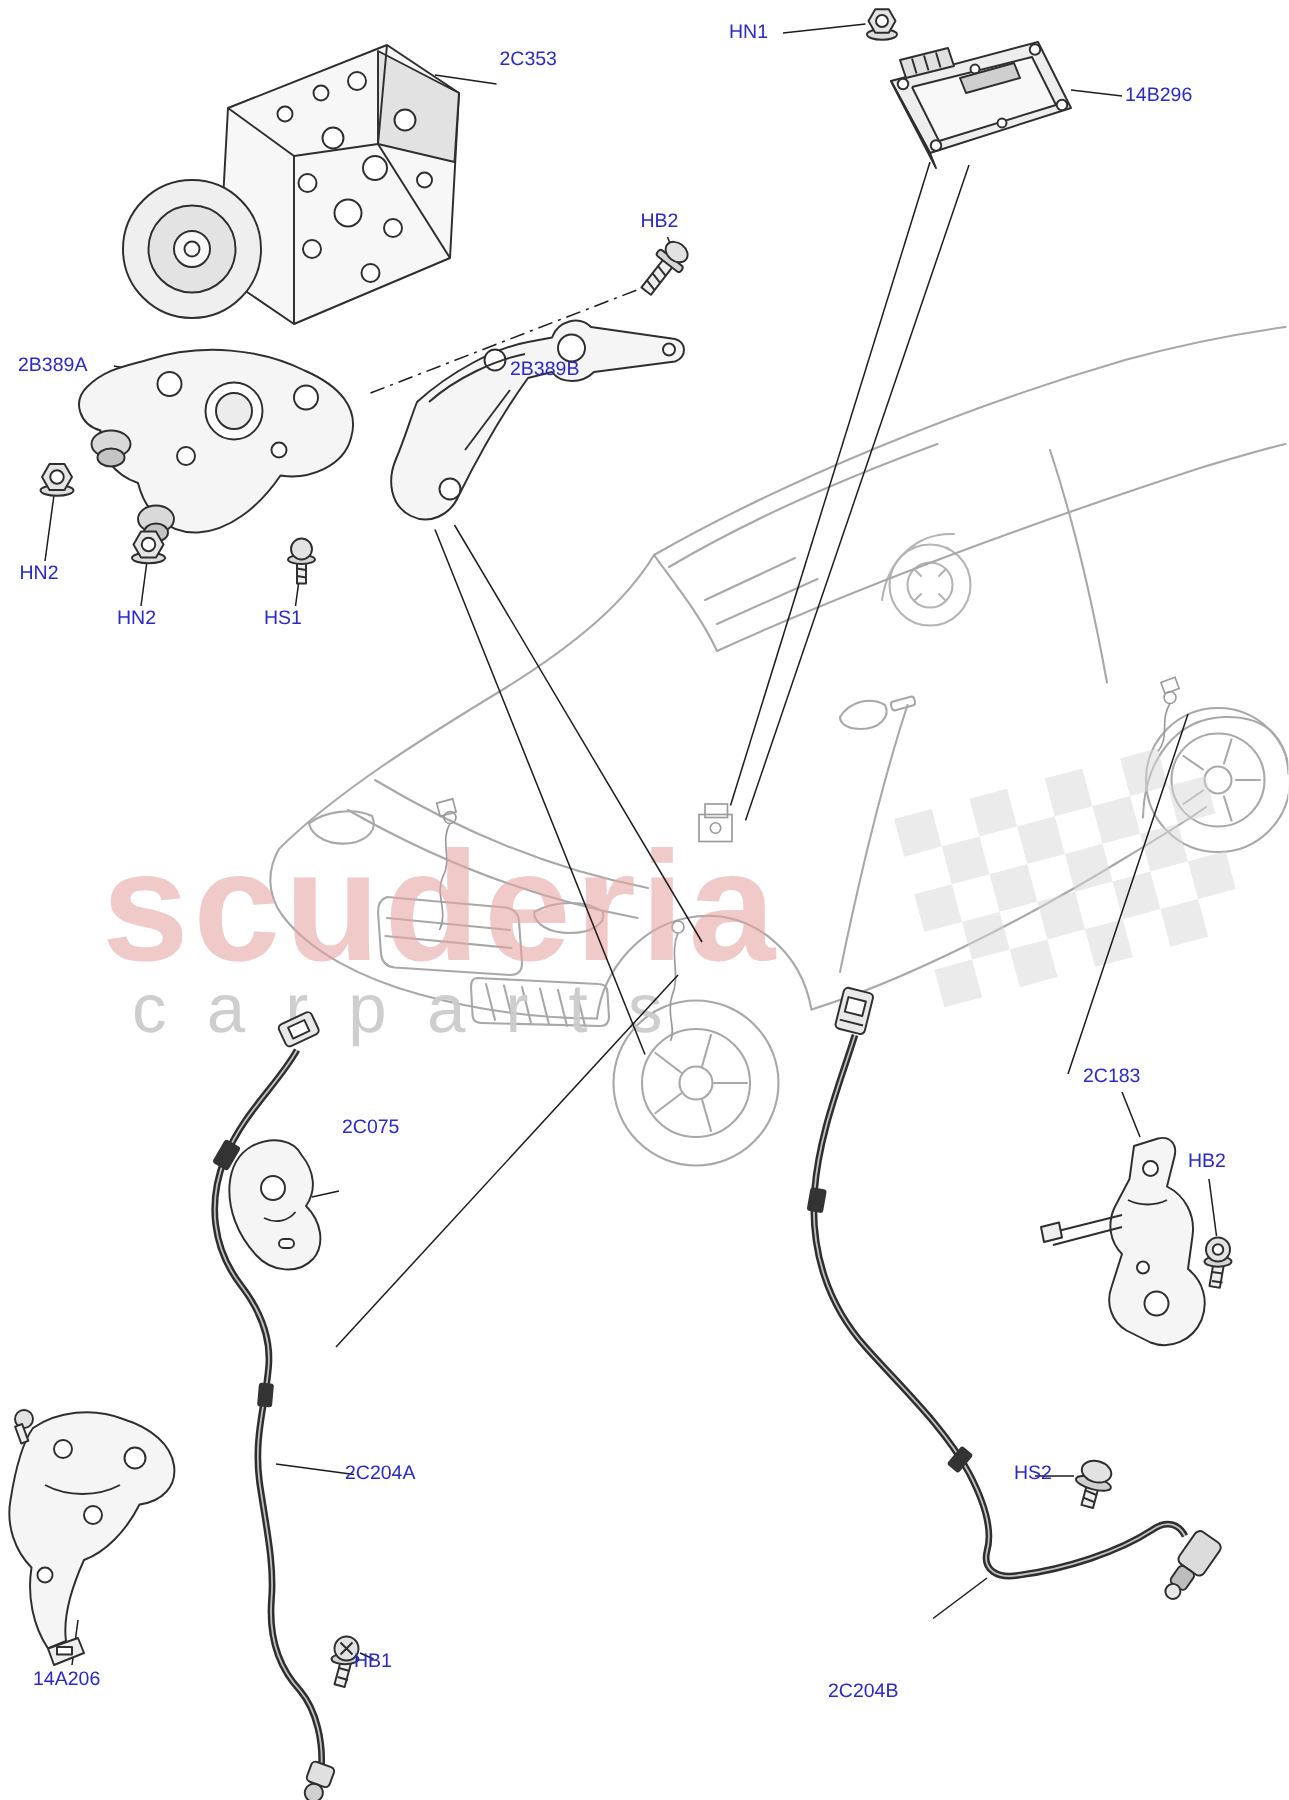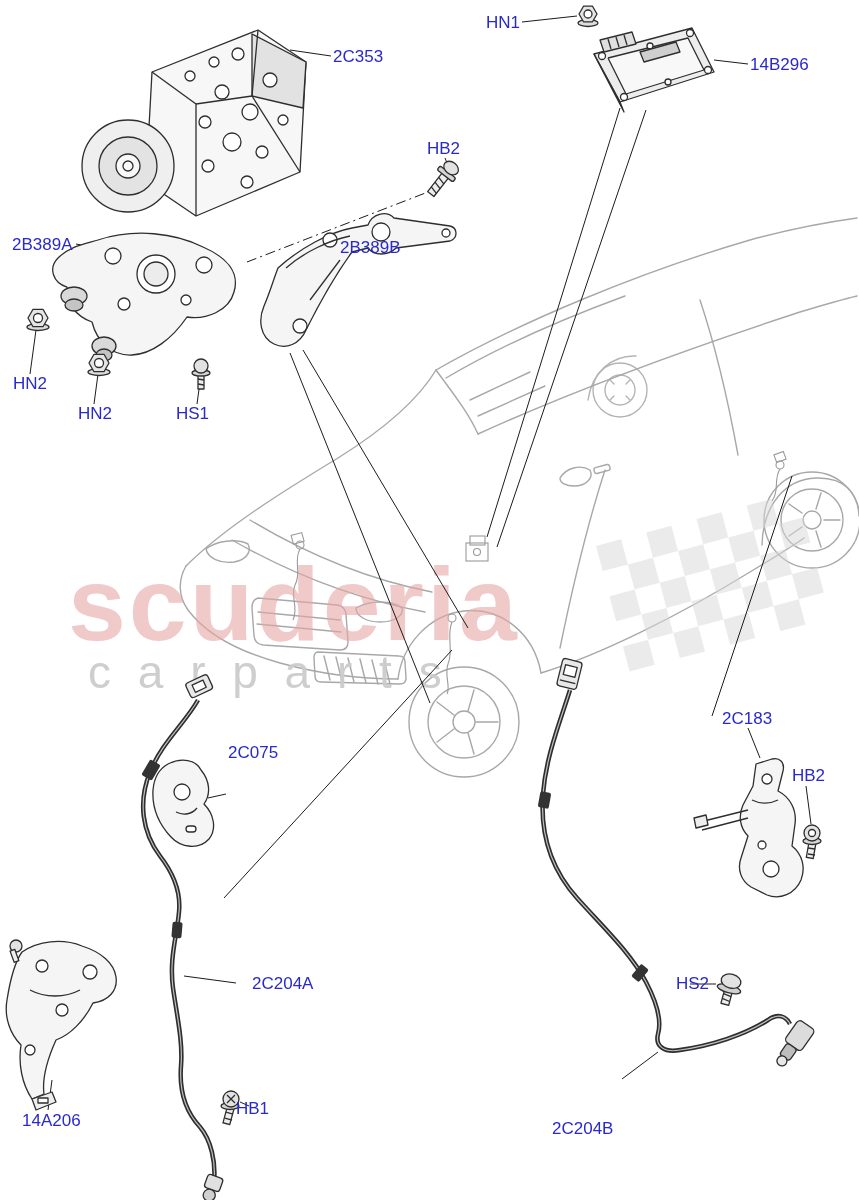--- a/index.html
+++ b/index.html
@@ -1,19 +1,19 @@
 <!DOCTYPE html>
 <html style="--label_color: #2929cc; --line_color: #1c1c1c; --part_color: #2e2e2e; --car_color: #a8a8a8; --watermark_brand_color: #e7a6a6; --watermark_tagline_color: #cccccc; --background: #ffffff;"><head>
 <meta charset="utf-8">
 <style>
   *{margin:0;padding:0;box-sizing:border-box}
   html,body{background:#fff;font-family:"Liberation Sans",sans-serif}
   #canvas{position:relative;width:859px;height:1200px;margin:0 auto;background:var(--background,#fff);overflow:hidden}
   #drawing{position:absolute;left:0;top:0}
-  .lbl{position:absolute;font-size:17px;line-height:1;color:var(--label_color,#2929cc);white-space:nowrap;cursor:pointer}
+  .lbl{position:absolute;font-size:13px;line-height:1;color:var(--label_color,#2929cc);white-space:nowrap;cursor:pointer}
   .car{stroke:var(--car_color,#a8a8a8);fill:none;stroke-width:1.4;stroke-linecap:round}
   .cardetail{stroke:#9a9a9a;fill:none;stroke-width:1.1}
   .part{stroke:var(--part_color,#2e2e2e);stroke-width:1.3;fill:none;stroke-linejoin:round}
   .lead{stroke:var(--line_color,#1c1c1c);stroke-width:1;fill:none}
   .wm-brand{fill:var(--watermark_brand_color,#e7a6a6);font-weight:bold;font-size:104px;letter-spacing:3px;opacity:.6}
   .wm-tag{fill:var(--watermark_tagline_color,#cccccc);font-size:46px;letter-spacing:7px;opacity:.95}
   .flag{fill:#d8d8d8;opacity:.5}
 </style>
 </head>
 <body>
@@ -337,31 +337,31 @@
   </g>
   <g class="part" transform="rotate(15 730 985)">
     <rect x="726" y="990" width="8" height="15" fill="#eee"></rect>
     <line x1="726" y1="995" x2="734" y2="996"></line>
         <line x1="726" y1="1000" x2="734" y2="1001"></line>
     <ellipse cx="730" cy="989" rx="12" ry="4" fill="#d0d0d0"></ellipse>
     <ellipse cx="730" cy="981" rx="10" ry="7" fill="#e2e2e2"></ellipse>
   </g>
 </svg>
 
-  <div class="lbl" style="left:333px;top:48px">2C353</div>
+  <div class="lbl" style="left:333px;top:32px">2C353</div>
   <div class="lbl" style="left:486px;top:14px">HN1</div>
   <div class="lbl" style="left:750px;top:56px">14B296</div>
   <div class="lbl" style="left:427px;top:140px">HB2</div>
   <div class="lbl" style="left:12px;top:236px">2B389A</div>
   <div class="lbl" style="left:340px;top:239px">2B389B</div>
   <div class="lbl" style="left:13px;top:375px">HN2</div>
   <div class="lbl" style="left:78px;top:405px">HN2</div>
   <div class="lbl" style="left:176px;top:405px">HS1</div>
   <div class="lbl" style="left:228px;top:744px">2C075</div>
   <div class="lbl" style="left:722px;top:710px">2C183</div>
   <div class="lbl" style="left:792px;top:767px">HB2</div>
-  <div class="lbl" style="left:252px;top:975px">2C204A</div>
+  <div class="lbl" style="left:230px;top:975px">2C204A</div>
   <div class="lbl" style="left:676px;top:975px">HS2</div>
   <div class="lbl" style="left:552px;top:1120px">2C204B</div>
   <div class="lbl" style="left:22px;top:1112px">14A206</div>
   <div class="lbl" style="left:236px;top:1100px">HB1</div>
 
 </div>
 
 </body></html>

